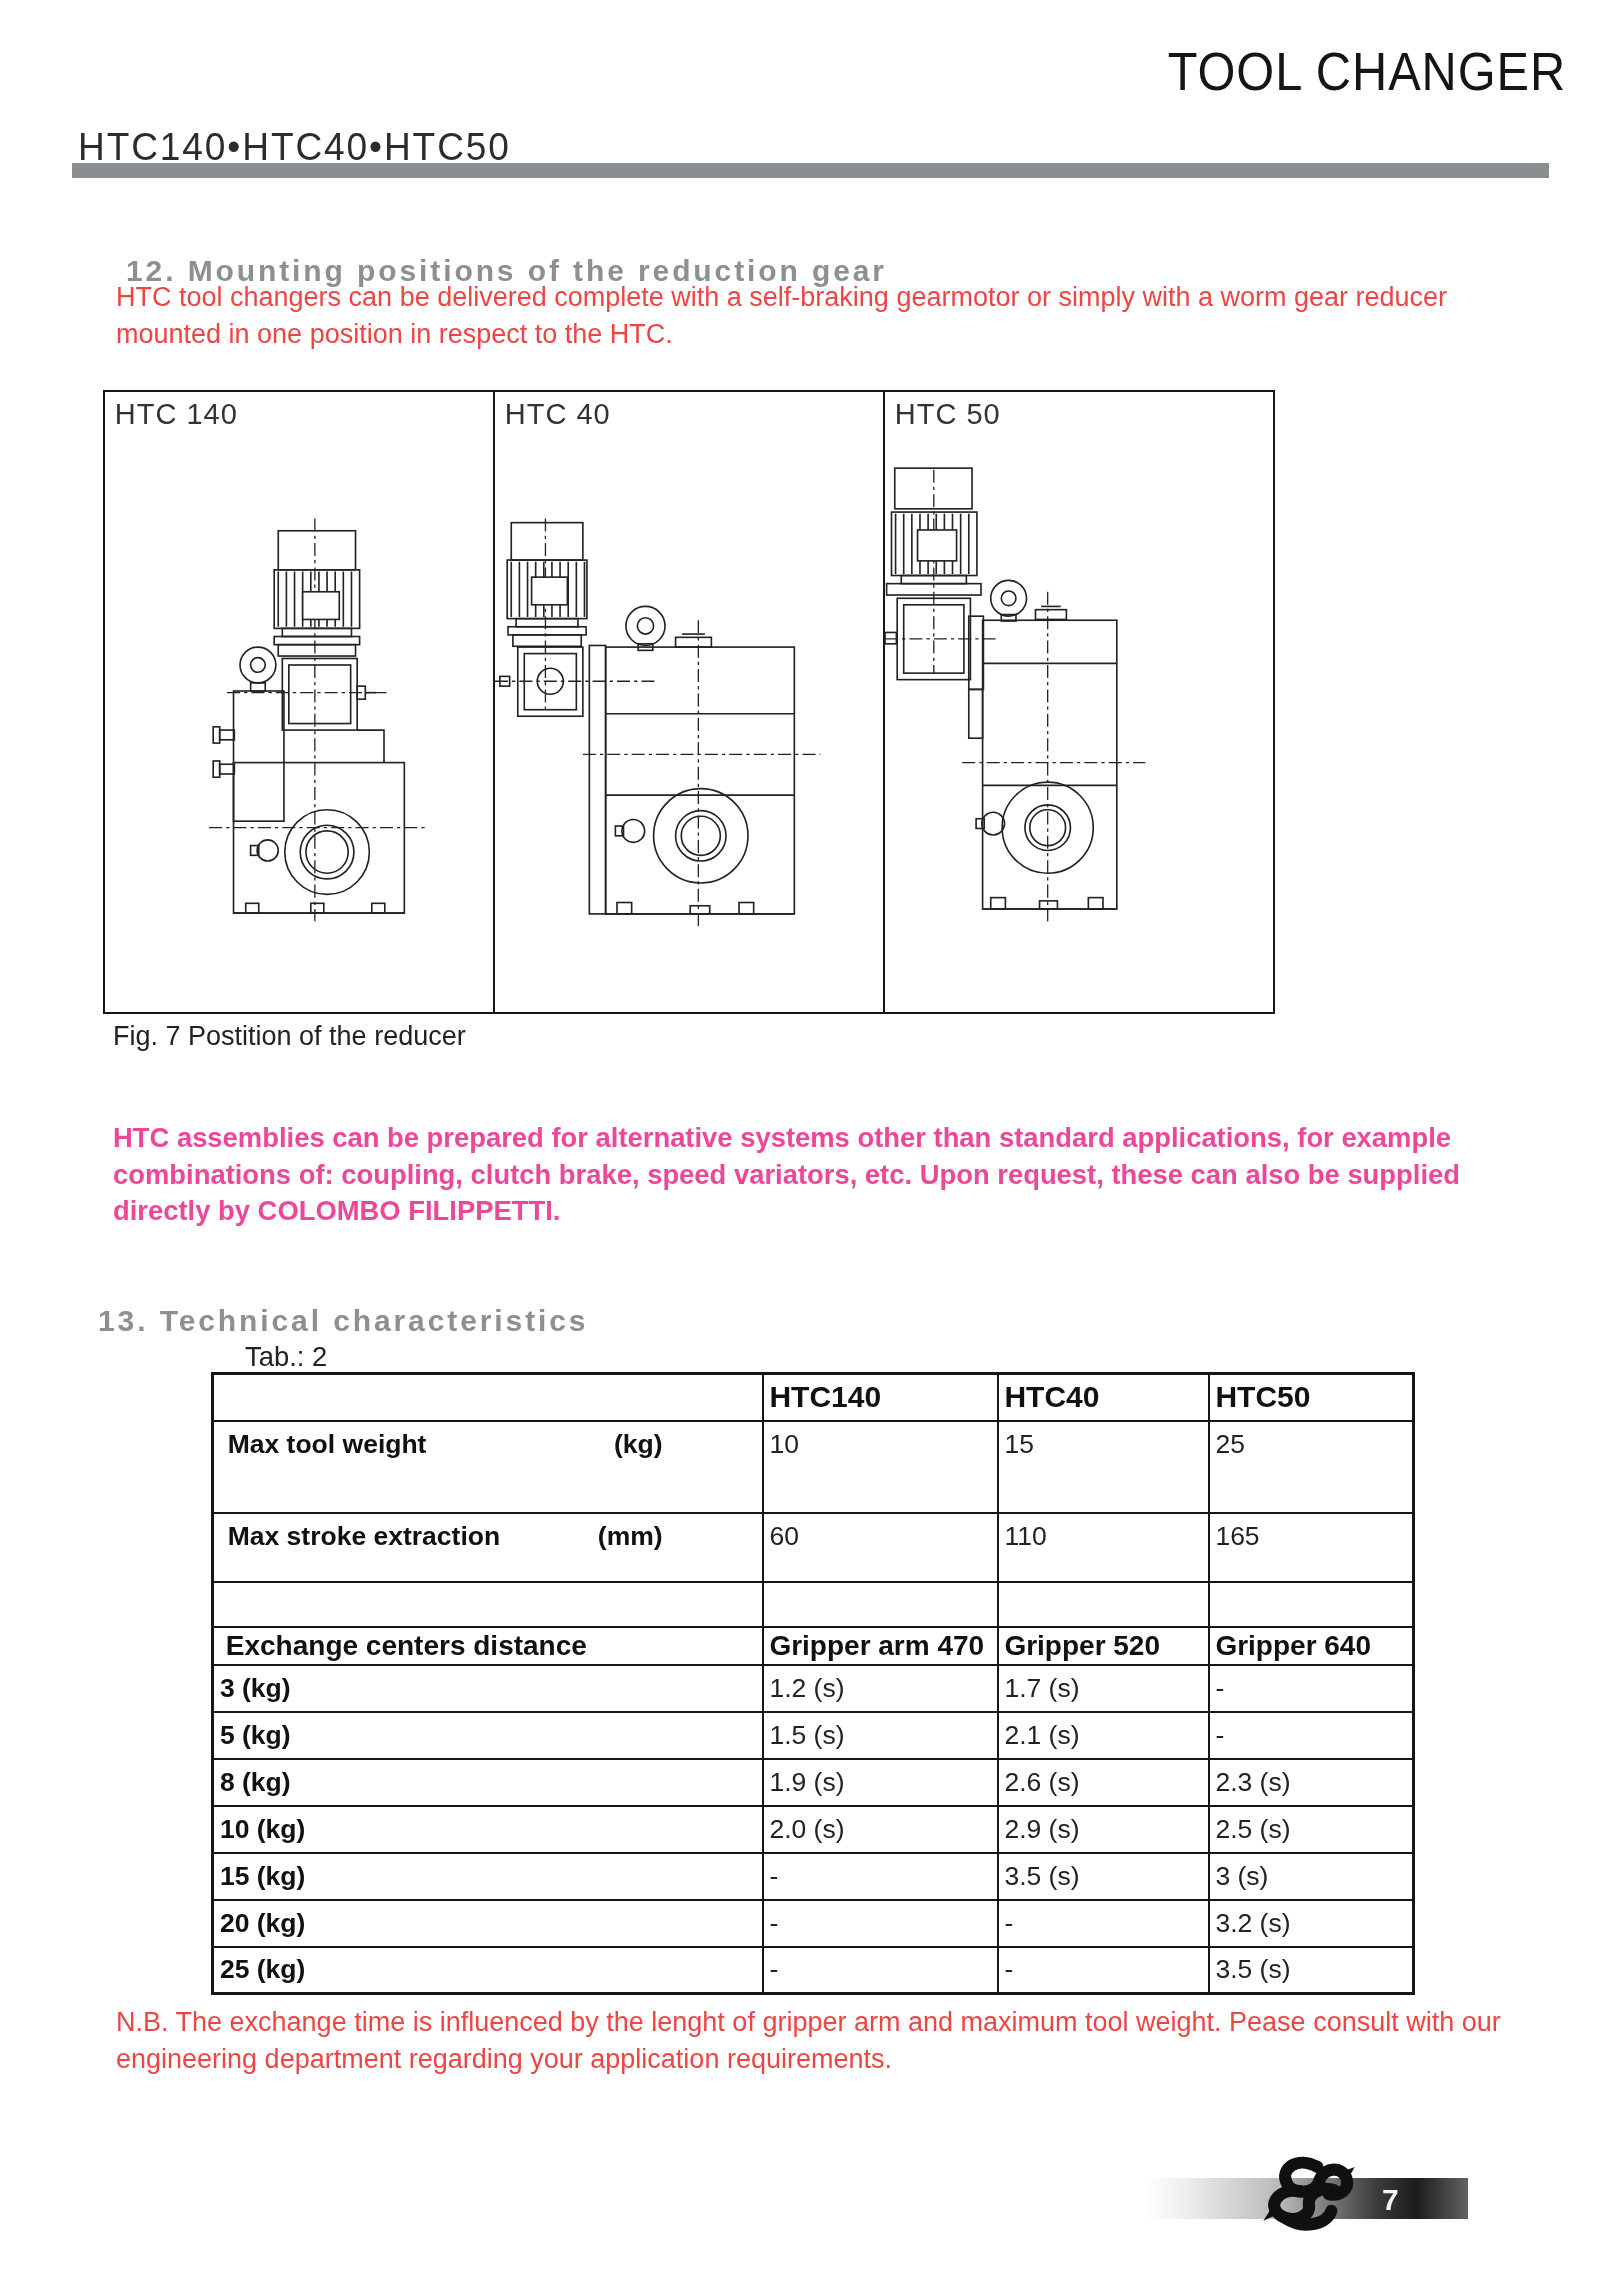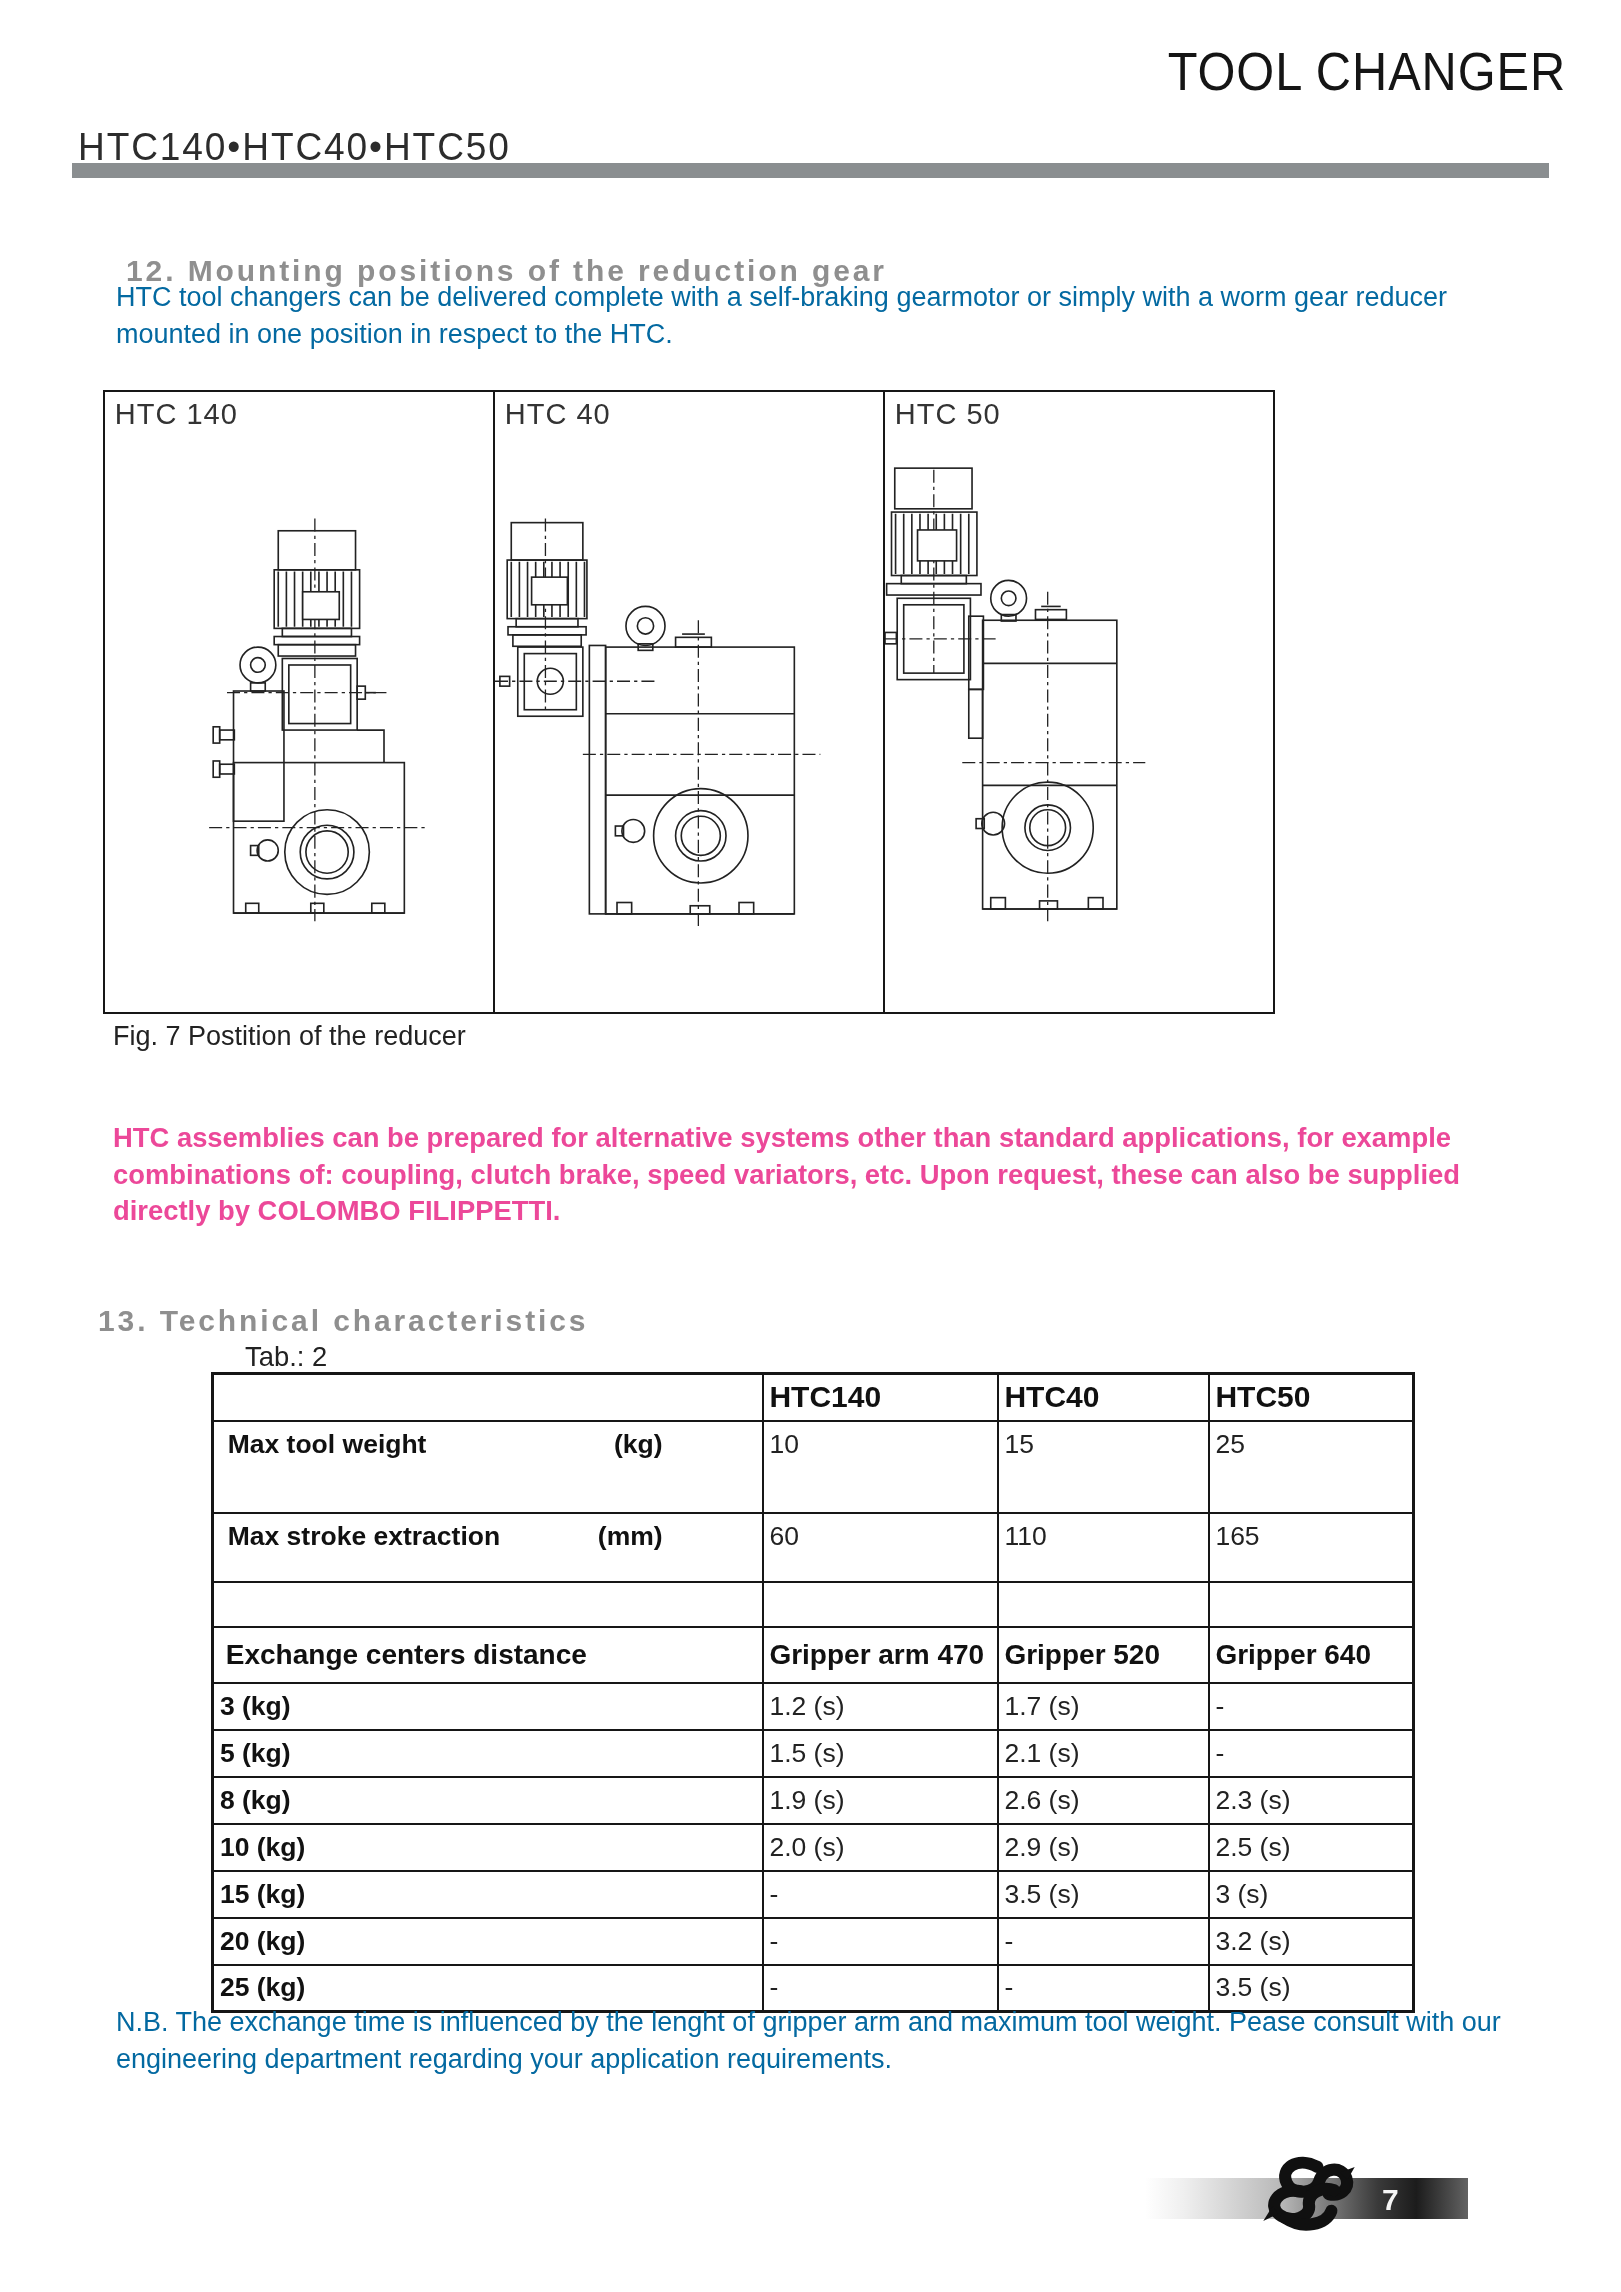--- a/index.html
+++ b/index.html
@@ -27,21 +27,21 @@
     width:1477px; height:14.7px; background:#8a8e90;
   }
   .sec-heading {
     position:absolute; left:98px;
     font-size:30px; font-weight:bold; color:#8f8f8f; letter-spacing:2.9px;
   }
   .sec12-heading { top:254px;margin-left:28px; }
   .sec13-heading { top:1304px; }
   .body-par {
     position:absolute; left:116px; width:1402px;
-    font-size:27px; line-height:1.38; color:#0369a1;
+    font-size:27px; line-height:1.38; color:#ef4444;
   }
   .sec12-body { top:279px; }
   .figure-box {
     position:absolute; top:390px; left:103px;
     width:1172px; height:624px;
     border:2.9px solid #161616;
     display:flex;
   }
   .fig-panel { position:relative; flex:1; border-right:2.9px solid #161616; }
   .fig-panel:last-child { border-right:none; }
@@ -75,21 +75,21 @@
     text-align:left;
     vertical-align:middle;
   }
   table.tech { border:3.9px solid #161616; }
   tr.hdr-row th { font-size:30px; font-weight:bold; height:47px; color:#111; }
   tr.tall-row { height:92px;border-radius:15px; }
   tr.tall-row td { vertical-align:top; padding-top:7.8px; }
   tr.mid-row { height:69px; }
   tr.mid-row td { vertical-align:top; padding-top:7.8px; }
   tr.spacer-row { height:45px; }
-  tr.exch-hdr { height:56px; }
+  tr.exch-hdr { height:38px; }
   tr.exch-hdr td { font-weight:bold; font-size:28px; color:#111; }
   tr.data-row { height:47px;margin-left:44px; }
   td.lbl-cell {
     text-align:left;
     font-weight:bold; color:#111;
   }
   .lbl-flex { display:flex; justify-content:space-between; padding-left:7.8px; padding-right:93px; }
   td.kg-cell { font-weight:bold; color:#111; }
   .nb-par { top:2004px; }
   .footer {

